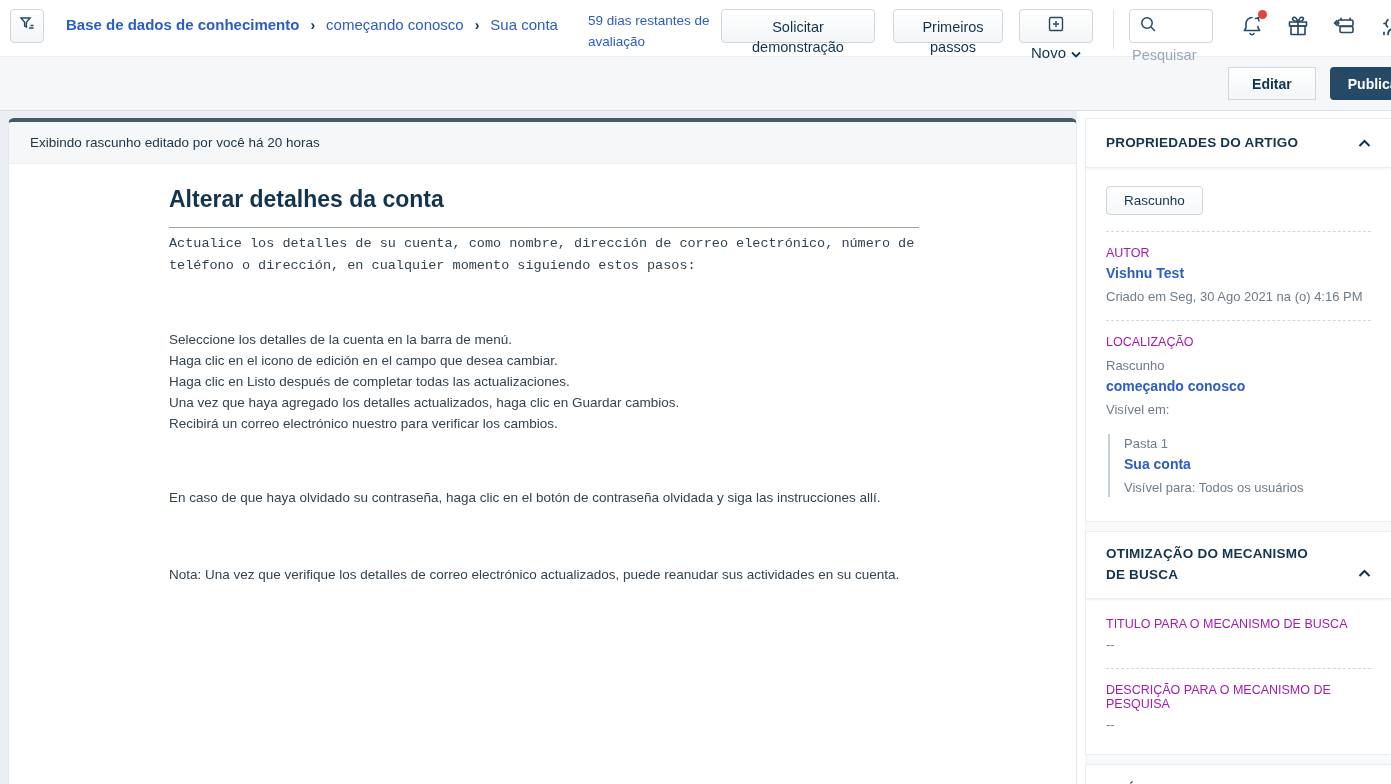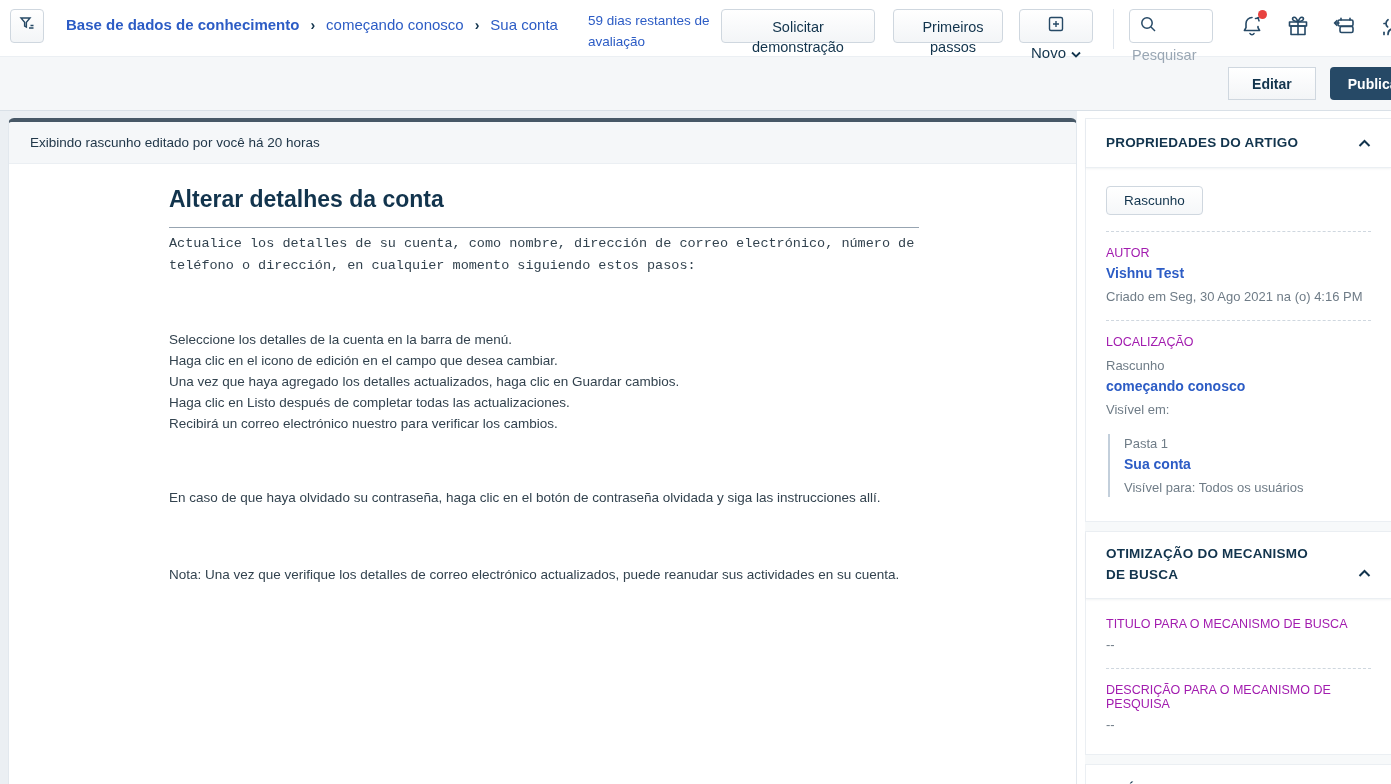--- a/index.html
+++ b/index.html
@@ -194,22 +194,22 @@
   <div class="article-panel">
     <div class="draft-banner">
       <span>Exibindo rascunho editado por você há 20 horas</span>
     </div>
     <div class="article-body">
       <h1 class="article-title">Alterar detalhes da conta</h1>
       <p class="para intro">Actualice los detalles de su cuenta, como nombre, dirección de correo electrónico, número de teléfono o dirección, en cualquier momento siguiendo estos pasos:</p>
       <div class="steps">
         <div class="step-line">Seleccione los detalles de la cuenta en la barra de menú.</div>
         <div class="step-line">Haga clic en el icono de edición en el campo que desea cambiar.</div>
+        <div class="step-line">Haga clic en Listo después de completar todas las actualizaciones.</div>
         <div class="step-line">Una vez que haya agregado los detalles actualizados, haga clic en Guardar cambios.</div>
-        <div class="step-line">Haga clic en Listo después de completar todas las actualizaciones.</div>
         <div class="step-line">Recibirá un correo electrónico nuestro para verificar los cambios.</div>
       </div>
       <p class="para forgot">En caso de que haya olvidado su contraseña, haga clic en el botón de contraseña olvidada y siga las instrucciones allí.</p>
       <p class="para note">Nota: Una vez que verifique los detalles de correo electrónico actualizados, puede reanudar sus actividades en su cuenta.</p>
     </div>
   </div>
 
   <div class="sidebar">
 
     <div class="side-section">

